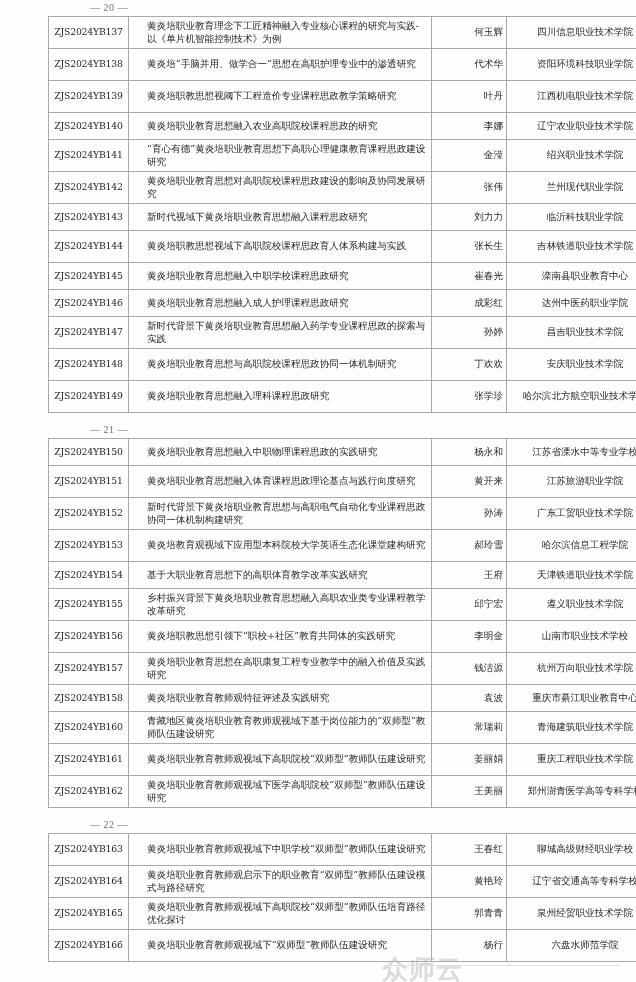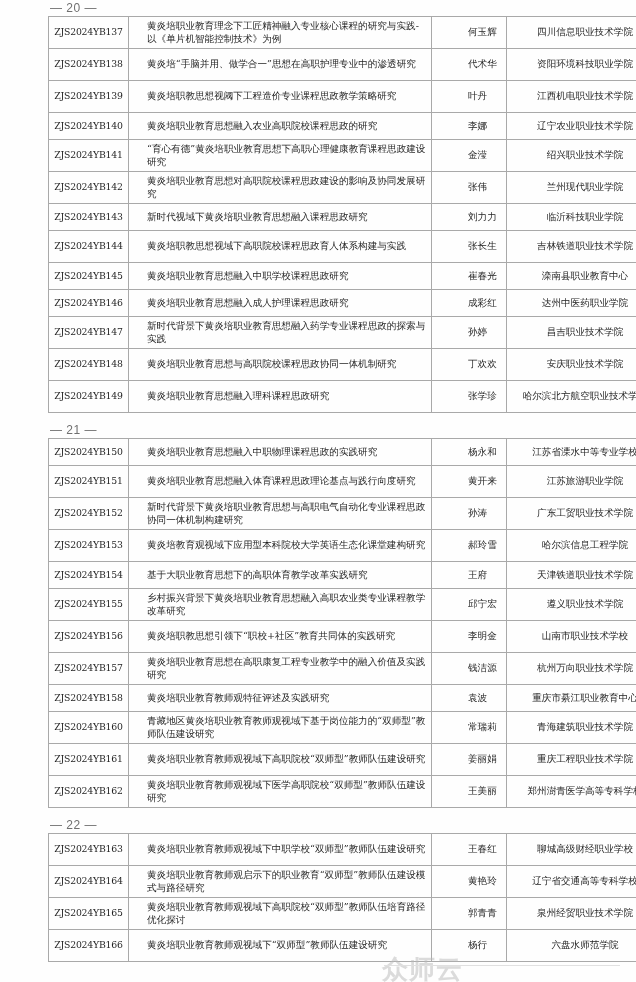--- a/index.html
+++ b/index.html
@@ -23,28 +23,29 @@
     box-sizing: border-box;
     background: #fefefe;
   }
   .sheet {
     position: absolute;
     left: 48px;
     top: 0;
     width: 540px;
   }
   .page-marker {
-    font-family: Liberation Sans, sans-serif;
-    font-size: 12px;
+    font-family: Liberation Serif, serif;
+    font-size: 10px;
     color: #6f6f6f;
     letter-spacing: 0.5px;
     height: 16px;
     line-height: 16px;
     padding-left: 2px;
     white-space: nowrap;
+    margin-left: 40px;
   }
   .page-block {
     margin-bottom: 0;
   }
   .grant-table {
     border-collapse: collapse;
     width: 540px;
     table-layout: fixed;
     border: 1px solid #9a9a9a;
     margin-bottom: 9px;
@@ -67,21 +68,21 @@
     margin-left: 8px;
   }
   td.col-title {
     width: 281px;
     text-align: left;
     padding-left: 18px;
     padding-right: 3px;
   }
   td.col-person {
     width: 35px;
-    text-align: left;
+    text-align: right;
     white-space: nowrap;
     padding-left: 36px;
   }
   td.col-org {
     width: 150px;
     text-align: center;
   }
   .row-tall td {
     height: 27px;
   }

